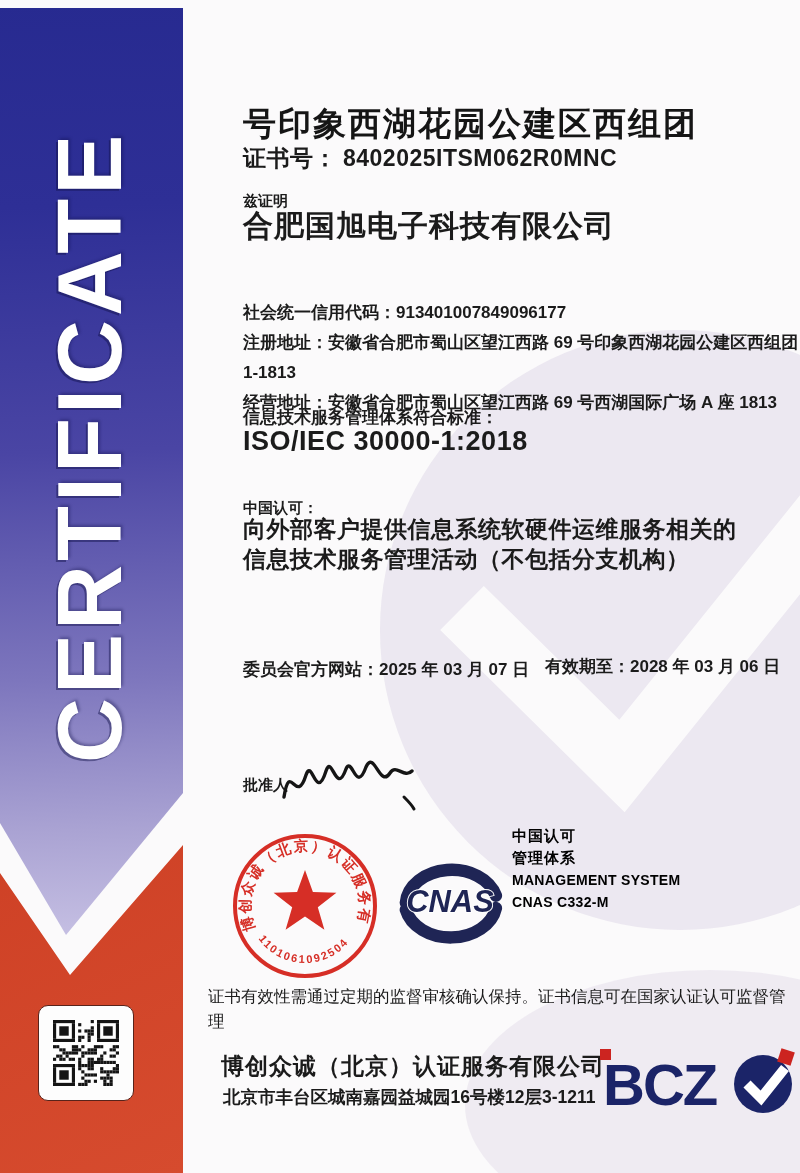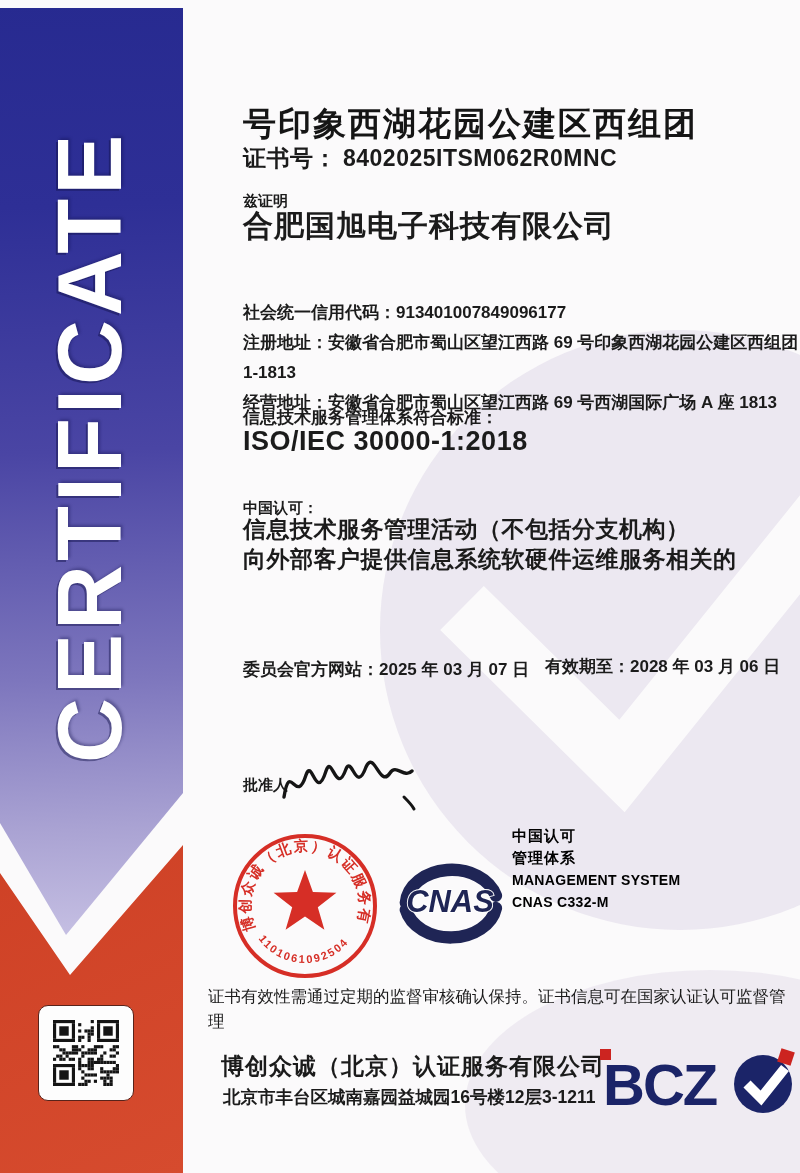--- a/index.html
+++ b/index.html
@@ -235,22 +235,22 @@
       <div><span>社会统一信用代码：</span><span>913401007849096177</span></div>
       <div><span>注册地址：</span><span>安徽省合肥市蜀山区望江西路 69 号印象西湖花园公建区西组团 1-1813</span></div>
       <div><span>经营地址：</span><span>安徽省合肥市蜀山区望江西路 69 号西湖国际广场 A 座 1813</span></div>
     </div>
 
     <div class="abs std-label">信息技术服务管理体系符合标准：</div>
     <div class="abs std-value">ISO/IEC 30000-1:2018</div>
 
     <div class="abs scope-label">中国认可：</div>
     <div class="abs scope">
+      <div>向外部客户提供信息系统软硬件运维服务相关的</div>
       <div>信息技术服务管理活动（不包括分支机构）</div>
-      <div>向外部客户提供信息系统软硬件运维服务相关的</div>
     </div>
 
     <div class="abs date-initial">
       <span>委员会官方网站：</span><span>2025 年 03 月 07 日</span>
     </div>
     <div class="abs date-valid">
       <span>有效期至：</span><span>2028 年 03 月 06 日</span>
     </div>
 
     <div class="abs approval">批准人</div>

